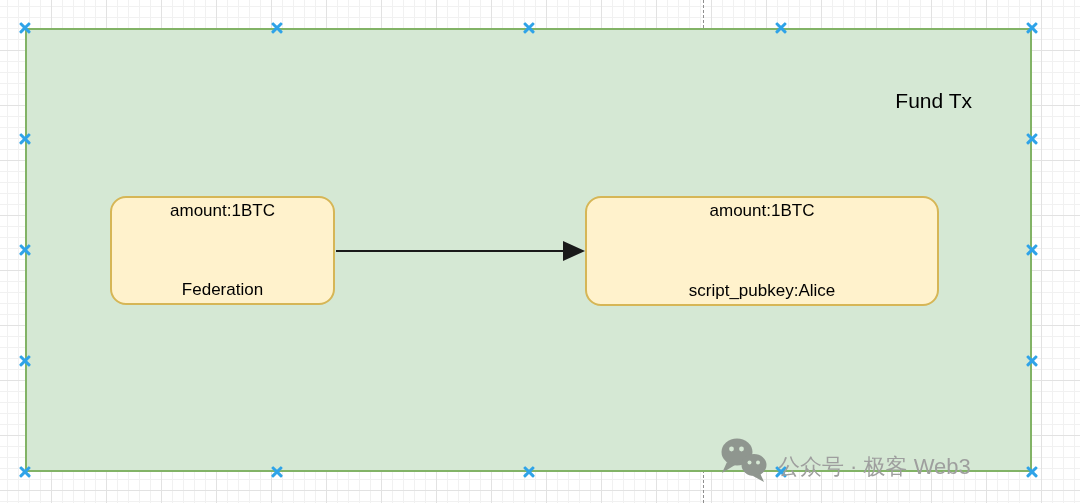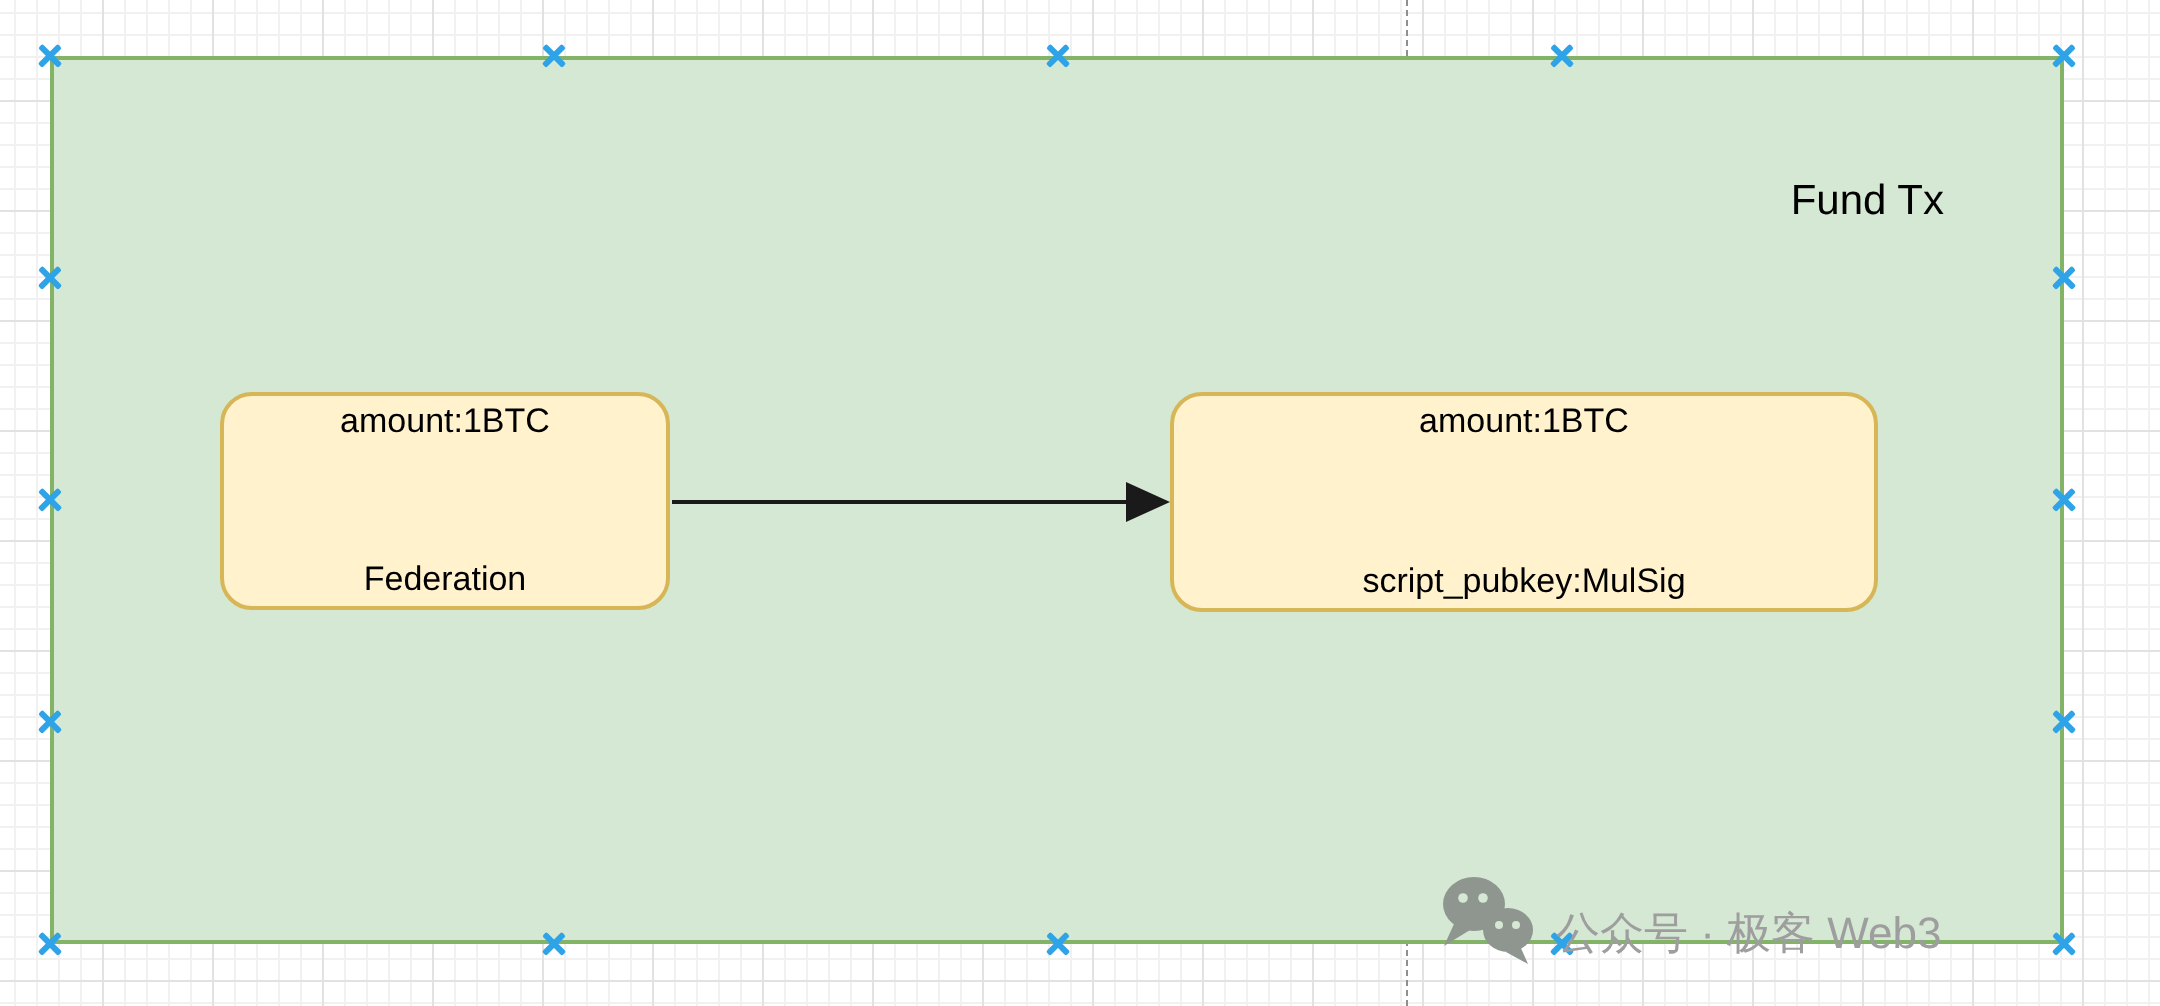--- a/index.html
+++ b/index.html
@@ -76,21 +76,21 @@
   <div class="node node-input">
     <span>amount:1BTC</span>
     <span>Federation</span>
   </div>
 
   <div class="edge-line"></div>
   <div class="edge-head"></div>
 
   <div class="node node-output">
     <span>amount:1BTC</span>
-    <span>script_pubkey:MulSig</span>
+    <span>script_pubkey:Alice</span>
   </div>
 
   <span class="xmark" style="left:25px;top:28px"></span>
   <span class="xmark" style="left:277px;top:28px"></span>
   <span class="xmark" style="left:529px;top:28px"></span>
   <span class="xmark" style="left:781px;top:28px"></span>
   <span class="xmark" style="left:1032px;top:28px"></span>
   <span class="xmark" style="left:25px;top:139px"></span>
   <span class="xmark" style="left:25px;top:250px"></span>
   <span class="xmark" style="left:25px;top:361px"></span>

